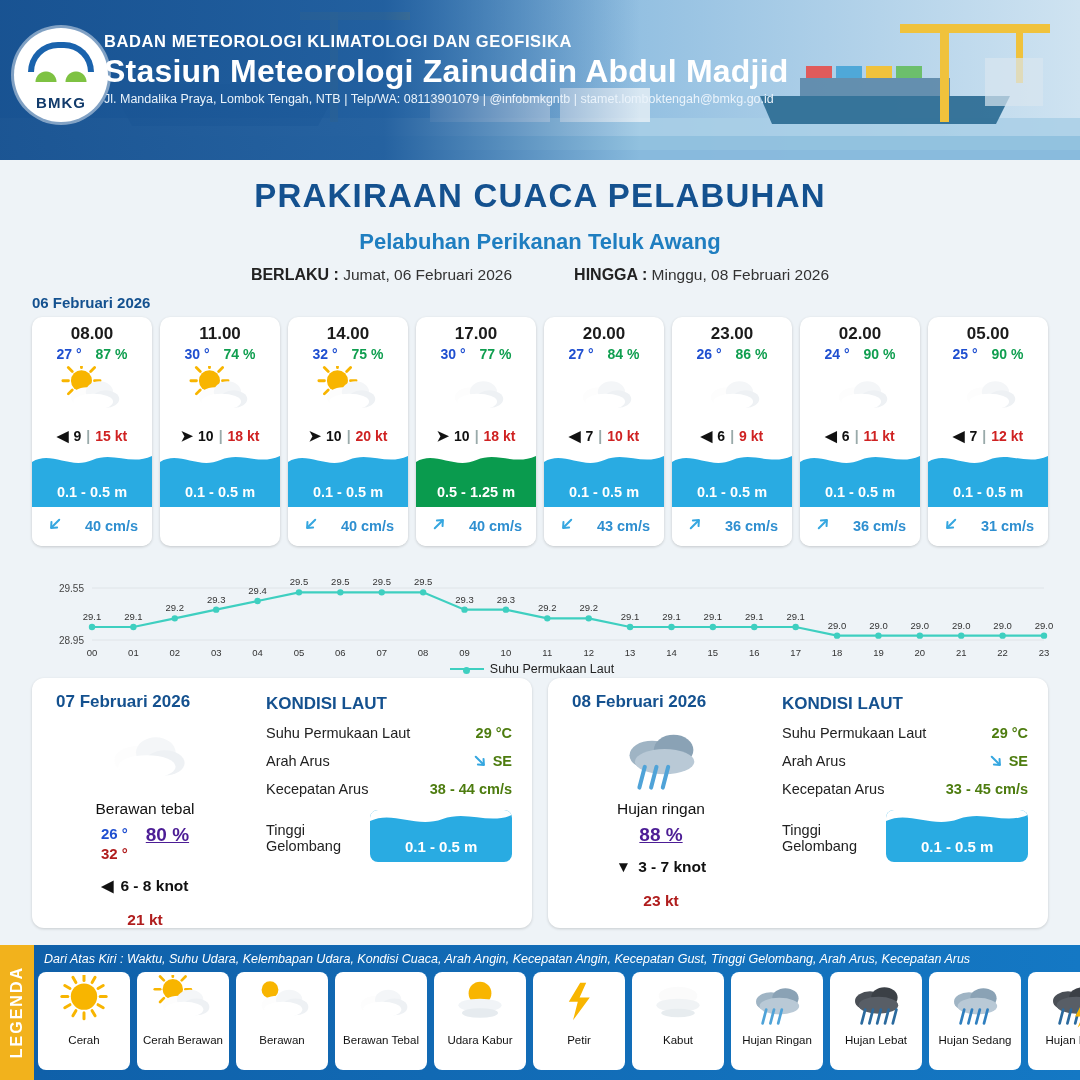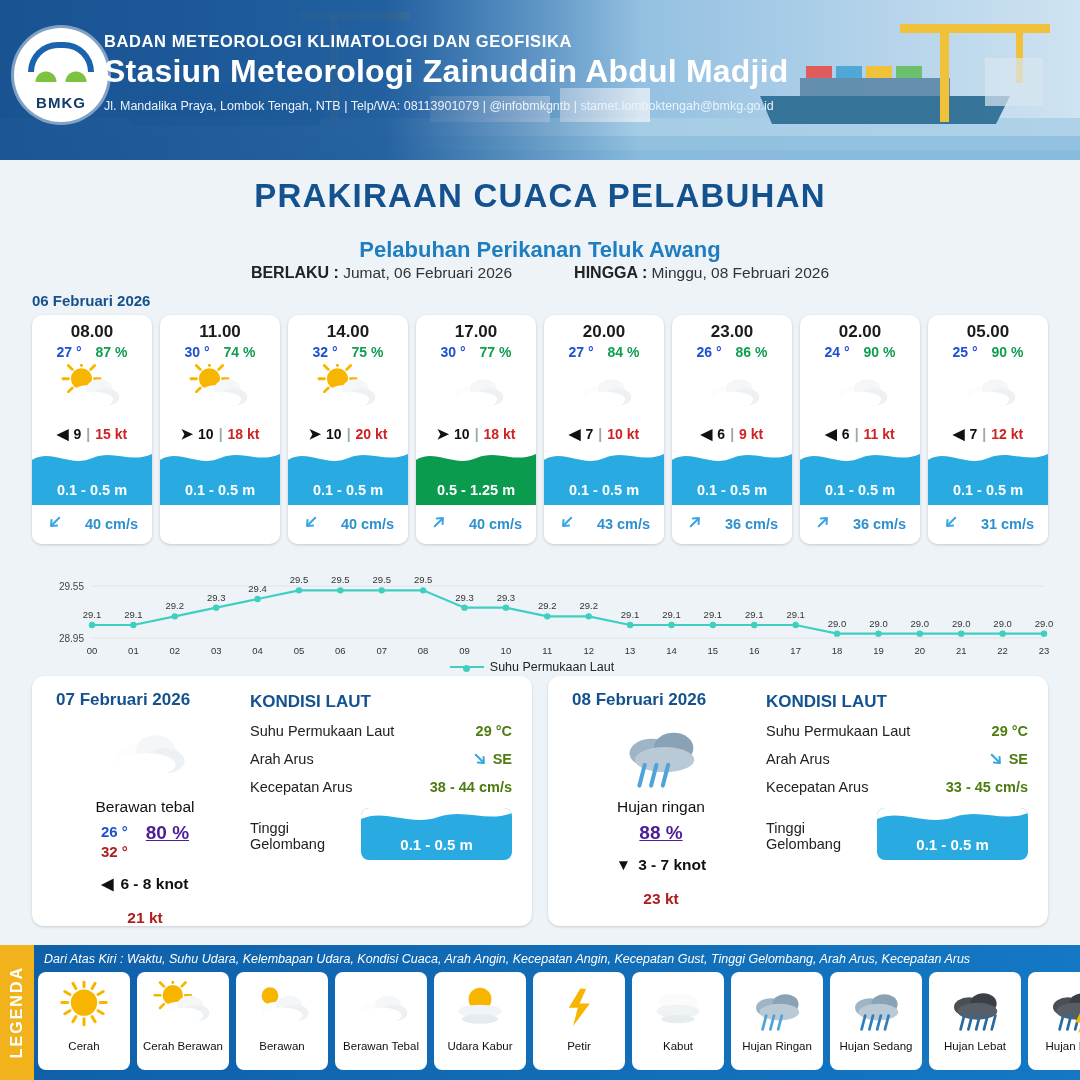--- a/index.html
+++ b/index.html
@@ -33,32 +33,32 @@
   .logo .wave {
     position:absolute; left:8px; top:26px; width:58px; height:16px;
     background:
       radial-gradient(circle at 14px 16px, #7ec242 10px, transparent 11px),
       radial-gradient(circle at 44px 16px, #7ec242 10px, transparent 11px);
   }
   .logo .bmkg { font-size:15px; font-weight:bold; color:#123b6b; letter-spacing:1px; margin-top:2px;}
   .hdr-text { position:absolute; left:104px; top:32px; color:#fff; }
   .hdr-line1 { font-size:16.5px; font-weight:bold; letter-spacing:0.6px; }
   .hdr-line2 { font-size:32px; font-weight:bold; margin-top:2px; letter-spacing:0.2px;}
-  .hdr-line3 { font-size:12.5px; margin-top:9px; color:#eaf3fb;}
+  .hdr-line3 { font-size:12.5px; margin-top:2px; color:#eaf3fb;}
 
   
   .title-main {
     text-align:center; color:#14518f; font-size:33px; font-weight:bold; letter-spacing:1.2px;
     margin-top:17px;
   }
   .title-sub {
-    text-align:center; color:#1f7ec0; font-size:22px; font-weight:bold; margin-top:22px;
+    text-align:center; color:#1f7ec0; font-size:22px; font-weight:bold; margin-top:14px;
   }
   .valid-row {
-    display:flex; justify-content:center; gap:62px; margin-top:1px; font-size:15.5px; color:#333;
+    display:flex; justify-content:center; gap:62px; margin-top:11px; font-size:15.5px; color:#333;
   }
   .lbl-strong { font-weight:bold; font-size:16px; color:#222; }
 
   .date-left { margin:10px 0 0 32px; color:#14518f; font-weight:bold; font-size:15px; }
 
   
   .cards { display:flex; gap:8px; padding:6px 32px 0 32px; }
   .card {
     width:127px; background:#fff; border-radius:10px; overflow:hidden;
     box-shadow:0 1px 3px rgba(0,0,0,0.18);
@@ -96,21 +96,21 @@
   .chart-wrap { margin:16px 40px 0 24px; height:110px; position:relative; }
   .chart-svg { display:block; }
   .legend-row { display:flex; align-items:center; justify-content:center; gap:6px; margin-top:2px; font-size:12.5px; color:#222;}
   .legend-line { width:34px; height:0; border-top:2px solid #3ecfc0; position:relative; }
   .legend-dot { width:7px;height:7px;border-radius:50%;background:#3ecfc0; position:absolute; left:13px; top:-3.5px;}
 
   
   .panels { display:flex; gap:16px; padding:6px 32px 0 32px; }
   .panel {
     flex:1; background:#fff; border-radius:12px; box-shadow:0 1px 3px rgba(0,0,0,0.16);
-    padding:14px 20px 16px 18px; display:flex; gap:10px; height:250px;
+    padding:14px 20px 16px 18px; display:flex; gap:26px; height:250px;
   }
   .p-left { width:190px; text-align:center; }
   .p-date { color:#14518f; font-weight:bold; font-size:17px; margin-bottom:6px; text-align:left; padding-left:6px;}
   .p-icon { height:78px; display:flex; align-items:center; justify-content:center; }
   .p-cond { font-size:15.5px; color:#111; margin-top:4px; }
   .p-temps { margin-top:6px; display:flex; justify-content:center; align-items:flex-start; gap:18px;}
   .p-tmin { color:#1f4fd0; font-weight:bold; font-size:15px; line-height:1.35;}
   .p-tmax { color:#b01d1d; font-weight:bold; font-size:15px; line-height:1.35;}
   .p-hum { color:#4c1d95; font-weight:bold; font-size:19px;text-decoration:underline; }
   .p-wind { margin-top:12px; font-size:15.5px; font-weight:bold; color:#111; display:flex; align-items:center; justify-content:center; gap:7px;}
@@ -138,21 +138,20 @@
     writing-mode:vertical-rl; transform:rotate(180deg);
     font-weight:bold; color:#fff; font-size:16px; letter-spacing:2px;
   }
   .legend-note {
     position:absolute; left:44px; top:7px; color:#fff; font-size:12.5px; font-style:italic;
   }
   .legend-items { position:absolute; left:38px; top:27px; display:flex; gap:7px; }
   .li {
     width:92px; height:98px; background:#fff; border-radius:8px;
     display:flex; flex-direction:column; align-items:center; justify-content:flex-start;
-    padding-top:6px;
   }
   .li .ic { height:62px; display:flex; align-items:center; justify-content:center; }
   .li .cap { font-size:11.5px; color:#111; text-align:center; line-height:1.1; }
 </style>
 </head>
 <body>
 
 <div class="header">
   <svg class="hdr-art" width="1080" height="160" viewBox="0 0 1080 160">
     <defs>
@@ -860,53 +859,53 @@
             <line x1="27" y1="34.559999999999995" x2="23.4" y2="48.384" stroke="#4fa3d8" stroke-width="2.6999999999999997" stroke-linecap="round"></line>
             <line x1="34.8" y1="34.559999999999995" x2="31.199999999999996" y2="48.384" stroke="#4fa3d8" stroke-width="2.6999999999999997" stroke-linecap="round"></line>
           </svg>
         </div>
                  <div class="cap">Hujan Ringan</div>
       </div>
       <div class="li">
         <div class="ic">
           <svg width="60" height="56.16" viewBox="0 0 60 56.16">
             <g>
-     <ellipse cx="24" cy="26.784" rx="15" ry="9.6" fill="#9fb4c4"></ellipse>
-     <ellipse cx="38.4" cy="23.328" rx="13.2" ry="10.200000000000001" fill="#8aa2b5"></ellipse>
-     <ellipse cx="32.400000000000006" cy="31.103999999999996" rx="19.8" ry="8.4" fill="#b9c9d6"></ellipse>
-  </g>
-            <line x1="19.2" y1="34.559999999999995" x2="15.6" y2="48.384" stroke="#2f7fbf" stroke-width="2.6999999999999997" stroke-linecap="round"></line>
-            <line x1="27" y1="34.559999999999995" x2="23.4" y2="48.384" stroke="#2f7fbf" stroke-width="2.6999999999999997" stroke-linecap="round"></line>
-            <line x1="34.8" y1="34.559999999999995" x2="31.199999999999996" y2="48.384" stroke="#2f7fbf" stroke-width="2.6999999999999997" stroke-linecap="round"></line>
-            <line x1="42.6" y1="34.559999999999995" x2="39" y2="48.384" stroke="#2f7fbf" stroke-width="2.6999999999999997" stroke-linecap="round"></line>
-          </svg>
-        </div>
-                 <div class="cap">Hujan Sedang</div>
-      </div>
-      <div class="li">
-        <div class="ic">
-          <svg width="60" height="56.16" viewBox="0 0 60 56.16">
-            <g>
      <ellipse cx="24" cy="25.919999999999998" rx="15" ry="9.6" fill="#4a4f56"></ellipse>
      <ellipse cx="38.4" cy="22.464" rx="13.2" ry="10.200000000000001" fill="#3b4046"></ellipse>
      <ellipse cx="32.400000000000006" cy="30.239999999999995" rx="19.8" ry="8.4" fill="#585e66"></ellipse>
   </g>
             <line x1="19.2" y1="34.559999999999995" x2="15.6" y2="48.384" stroke="#2b6a9e" stroke-width="2.6999999999999997" stroke-linecap="round"></line>
             <line x1="27" y1="34.559999999999995" x2="23.4" y2="48.384" stroke="#2b6a9e" stroke-width="2.6999999999999997" stroke-linecap="round"></line>
             <line x1="34.8" y1="34.559999999999995" x2="31.199999999999996" y2="48.384" stroke="#2b6a9e" stroke-width="2.6999999999999997" stroke-linecap="round"></line>
             <line x1="42.6" y1="34.559999999999995" x2="39" y2="48.384" stroke="#2b6a9e" stroke-width="2.6999999999999997" stroke-linecap="round"></line>
             <line x1="50.400000000000006" y1="34.559999999999995" x2="46.800000000000004" y2="48.384" stroke="#2b6a9e" stroke-width="2.6999999999999997" stroke-linecap="round"></line>
           </svg>
         </div>
                  <div class="cap">Hujan Lebat</div>
       </div>
       <div class="li">
         <div class="ic">
           <svg width="60" height="56.16" viewBox="0 0 60 56.16">
             <g>
+     <ellipse cx="24" cy="26.784" rx="15" ry="9.6" fill="#9fb4c4"></ellipse>
+     <ellipse cx="38.4" cy="23.328" rx="13.2" ry="10.200000000000001" fill="#8aa2b5"></ellipse>
+     <ellipse cx="32.400000000000006" cy="31.103999999999996" rx="19.8" ry="8.4" fill="#b9c9d6"></ellipse>
+  </g>
+            <line x1="19.2" y1="34.559999999999995" x2="15.6" y2="48.384" stroke="#2f7fbf" stroke-width="2.6999999999999997" stroke-linecap="round"></line>
+            <line x1="27" y1="34.559999999999995" x2="23.4" y2="48.384" stroke="#2f7fbf" stroke-width="2.6999999999999997" stroke-linecap="round"></line>
+            <line x1="34.8" y1="34.559999999999995" x2="31.199999999999996" y2="48.384" stroke="#2f7fbf" stroke-width="2.6999999999999997" stroke-linecap="round"></line>
+            <line x1="42.6" y1="34.559999999999995" x2="39" y2="48.384" stroke="#2f7fbf" stroke-width="2.6999999999999997" stroke-linecap="round"></line>
+          </svg>
+        </div>
+                 <div class="cap">Hujan Sedang</div>
+      </div>
+      <div class="li">
+        <div class="ic">
+          <svg width="60" height="56.16" viewBox="0 0 60 56.16">
+            <g>
      <ellipse cx="24" cy="25.919999999999998" rx="15" ry="9.6" fill="#4a4f56"></ellipse>
      <ellipse cx="38.4" cy="22.464" rx="13.2" ry="10.200000000000001" fill="#3b4046"></ellipse>
      <ellipse cx="32.400000000000006" cy="30.239999999999995" rx="19.8" ry="8.4" fill="#585e66"></ellipse>
   </g>
             <line x1="19.2" y1="34.559999999999995" x2="15.6" y2="48.384" stroke="#2b6a9e" stroke-width="2.6999999999999997" stroke-linecap="round"></line>
             <line x1="27" y1="34.559999999999995" x2="23.4" y2="48.384" stroke="#2b6a9e" stroke-width="2.6999999999999997" stroke-linecap="round"></line>
             <line x1="34.8" y1="34.559999999999995" x2="31.199999999999996" y2="48.384" stroke="#2b6a9e" stroke-width="2.6999999999999997" stroke-linecap="round"></line>
             <polygon points="39.6,25.055999999999997 31.200000000000003,41.471999999999994 38.4,41.471999999999994 33.6,52.70399999999999 49.199999999999996,37.151999999999994 40.800000000000004,37.151999999999994 46.800000000000004,25.055999999999997" fill="#F8B500"></polygon>
           </svg>
         </div>

